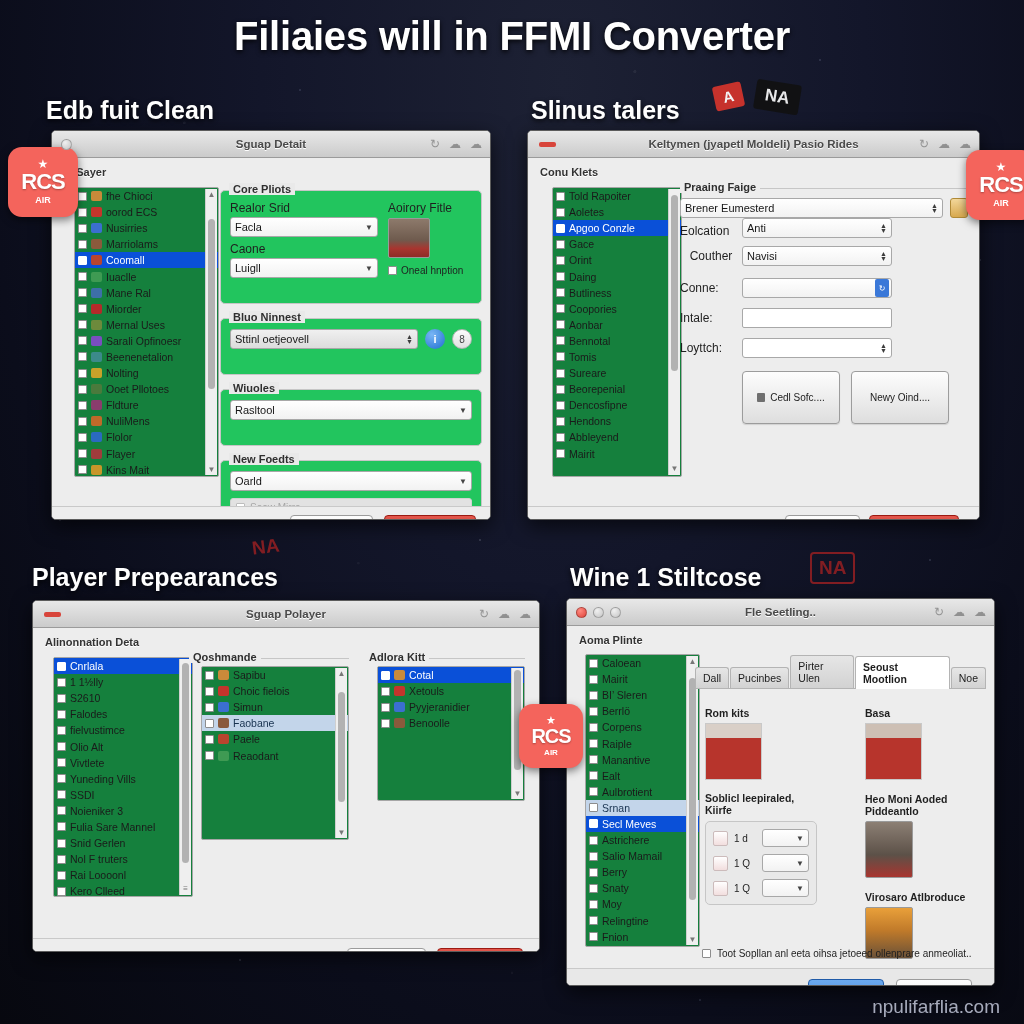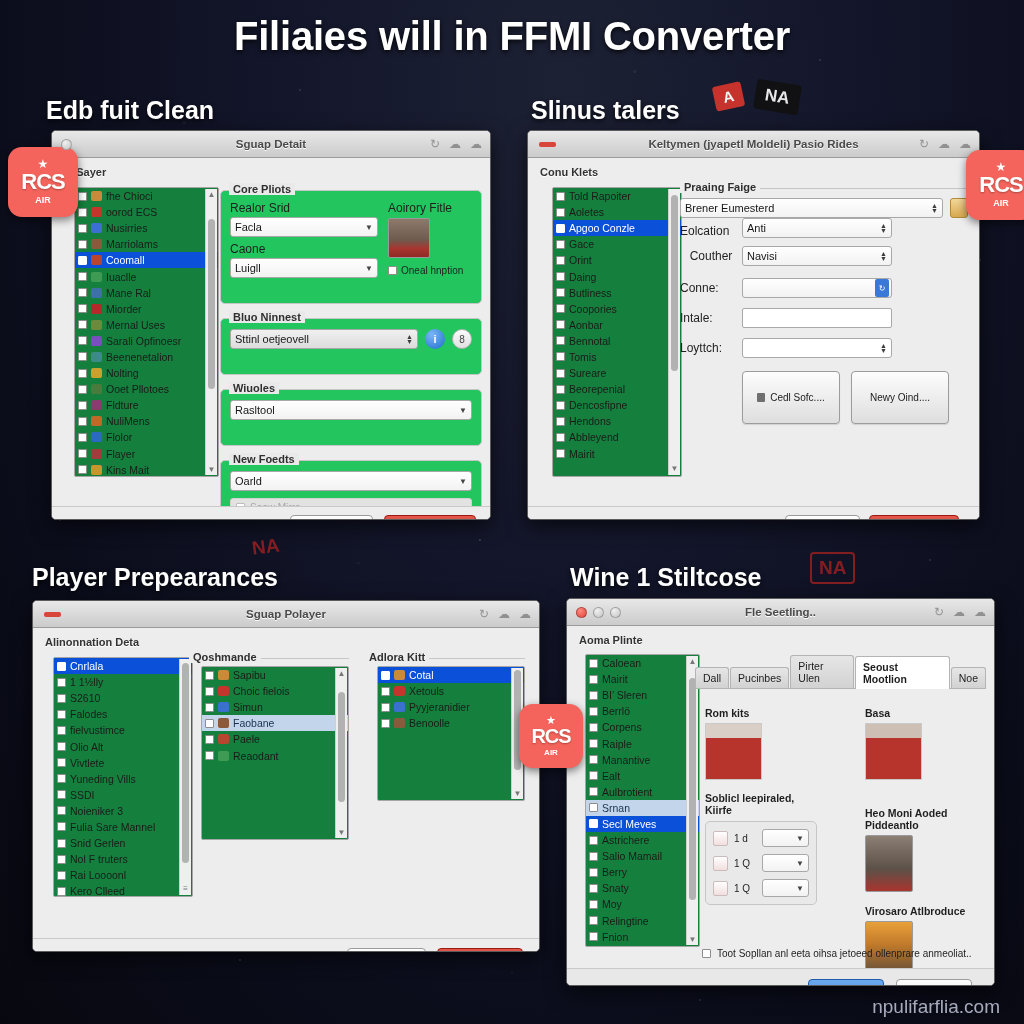--- a/index.html
+++ b/index.html
@@ -776,21 +776,21 @@
                     <span class="cap"></span>
                     <span class="arw">▼</span>
                   </div>
                 </div>
               </div>
           </div>
         </div>
         <div style="width:108px;">
           <div class="lbl" style="font-weight:bold;font-size:10.5px;margin-bottom:4px;">Basa</div>
           <div class="shirt" style="width:57px;height:57px;background:linear-gradient(#cdbfb4 0 26%,#b7342c 26% 100%);"></div>
-          <div class="lbl" style="font-weight:bold;font-size:10.5px;line-height:12px;margin-top:27px;">Heo Moni Aoded Piddeantlo</div>
+          <div class="lbl" style="font-weight:bold;font-size:10.5px;line-height:12px;margin-top:13px;">Heo Moni Aoded Piddeantlo</div>
           <div class="avatar" style="width:48px;height:57px;background:linear-gradient(#8c7f74,#5c5148 60%,#a8352f);margin-top:4px;"></div>
           <div class="lbl" style="font-weight:bold;font-size:10.5px;line-height:12px;margin-top:13px;">Virosaro Atlbroduce</div>
           <div class="avatar" style="width:48px;height:52px;background:linear-gradient(#e9a03a,#c07a2a 45%,#6a5138);margin-top:4px;"></div>
         </div>
       </div>
     </div>
 
     <div style="position:absolute;left:135px;bottom:53px;display:flex;align-items:center;gap:6px;">
       <div class="cb"></div>
       <span class="lbl" style="font-size:10px;">Toot Sopllan anl eeta oihsa jetoeed ollenprare anmeoliat..</span>

